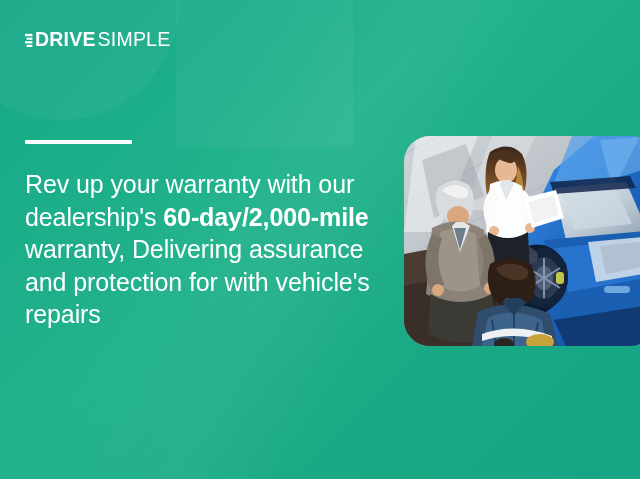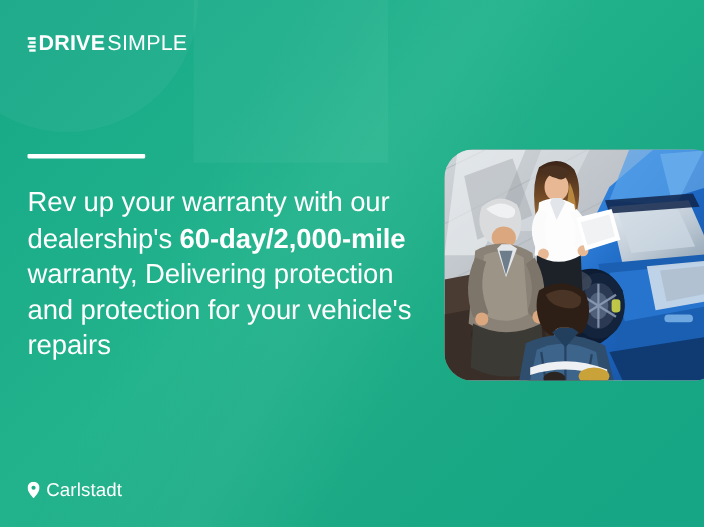--- a/index.html
+++ b/index.html
@@ -168,21 +168,21 @@
       <rect x="0" y="8.2" width="7.4" height="2.2" fill="#ffffff"></rect>
       <rect x="1.6" y="11.8" width="5.8" height="2.2" fill="#ffffff"></rect>
     </svg>
     <div class="logo-word">
       <span class="b">DRIVE</span><span class="l">SIMPLE</span>
     </div>
   </div>
 
   <div class="divider"></div>
 
-  <div class="headline"><span>Rev up your warranty with our dealership's </span><b>60-day/2,000-mile</b><span> warranty, Delivering protection and protection for your vehicle's repairs</span></div>
+  <div class="headline"><span>Rev up your warranty with our dealership's </span><b>60-day/2,000-mile</b><span> warranty, Delivering assurance and protection for with vehicle's repairs</span></div>
 
   <div class="photo-card">
     <svg viewBox="0 0 252 210" preserveAspectRatio="xMidYMid slice" aria-hidden="true">
       <defs>
         <linearGradient id="floorG" x1="0" y1="0" x2="1" y2="1">
           <stop offset="0" stop-color="#cfd4d8"></stop>
           <stop offset="0.55" stop-color="#b6bcc2"></stop>
           <stop offset="1" stop-color="#9aa0a6"></stop>
         </linearGradient>
         <linearGradient id="carBody" x1="0.1" y1="0" x2="0.9" y2="1">
@@ -312,21 +312,14 @@
 
       <path d="M98 166 L110 180 L122 166 L116 162 L104 162 Z" fill="#22405e"></path>
 
       <path d="M78 198 Q112 186 148 200 L148 207 Q112 194 78 205 Z" fill="#eef1f3"></path>
 
       <ellipse cx="136" cy="206" rx="14" ry="8" fill="#c9a23a"></ellipse>
       <ellipse cx="100" cy="208" rx="10" ry="6" fill="#2a2520"></ellipse>
     </svg>
   </div>
 
-  <div class="location">
-    <svg class="pin-icon" viewBox="0 0 11 15" aria-hidden="true">
-      <path d="M5.5 0 C2.46 0 0 2.46 0 5.5 C0 9.6 5.5 15 5.5 15 C5.5 15 11 9.6 11 5.5 C11 2.46 8.54 0 5.5 0 Z" fill="#ffffff"></path>
-      <circle cx="5.5" cy="5.4" r="1.9" fill="#1cae86"></circle>
-    </svg>
-    <span class="location-label">Carlstadt</span>
-  </div>
 
 </div>
 
 </body></html>

